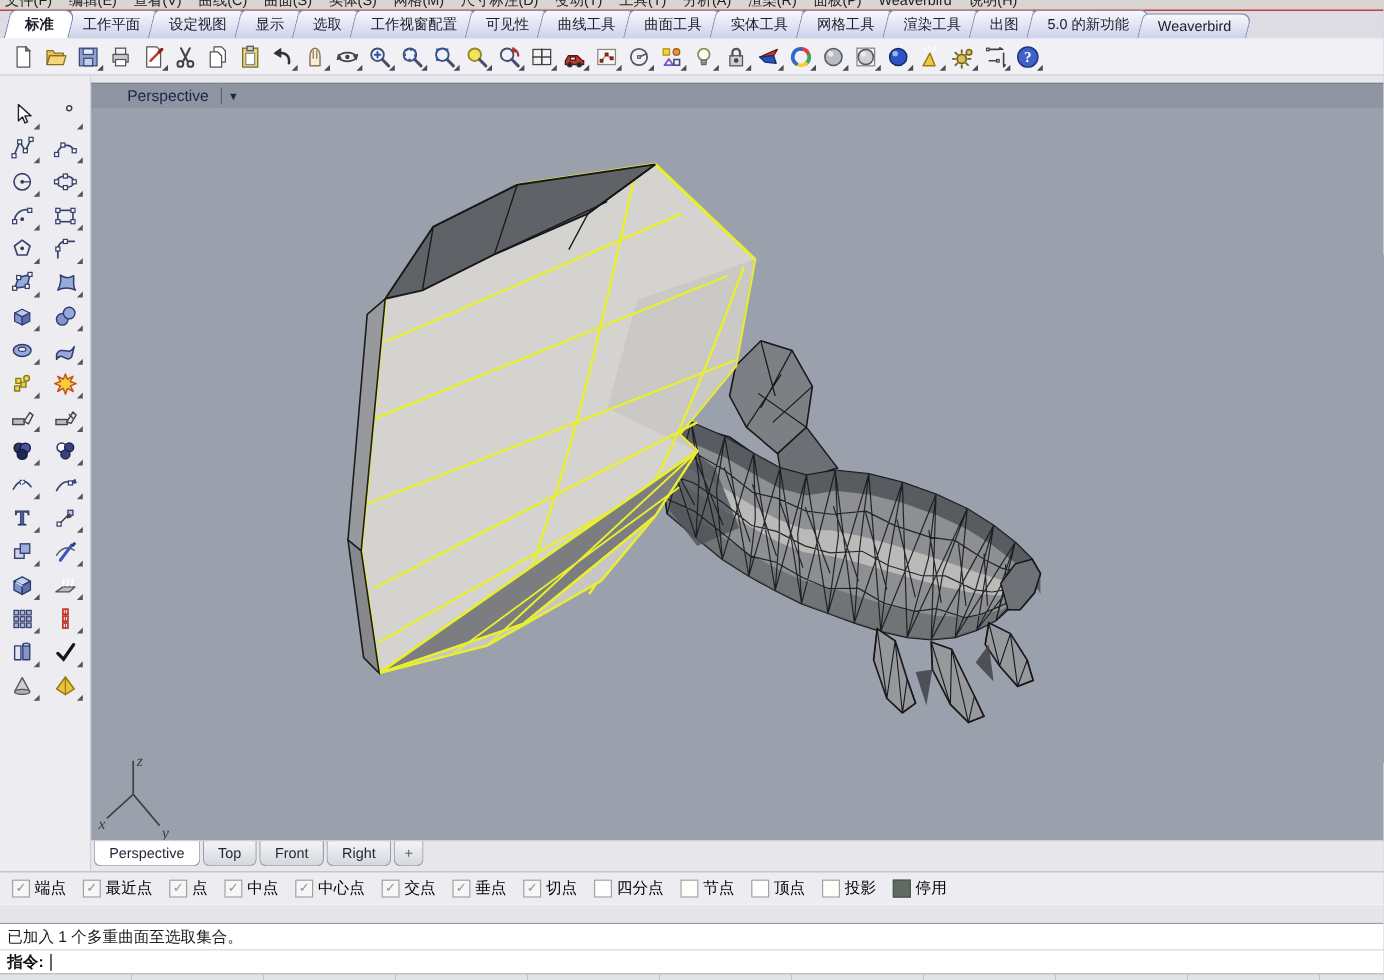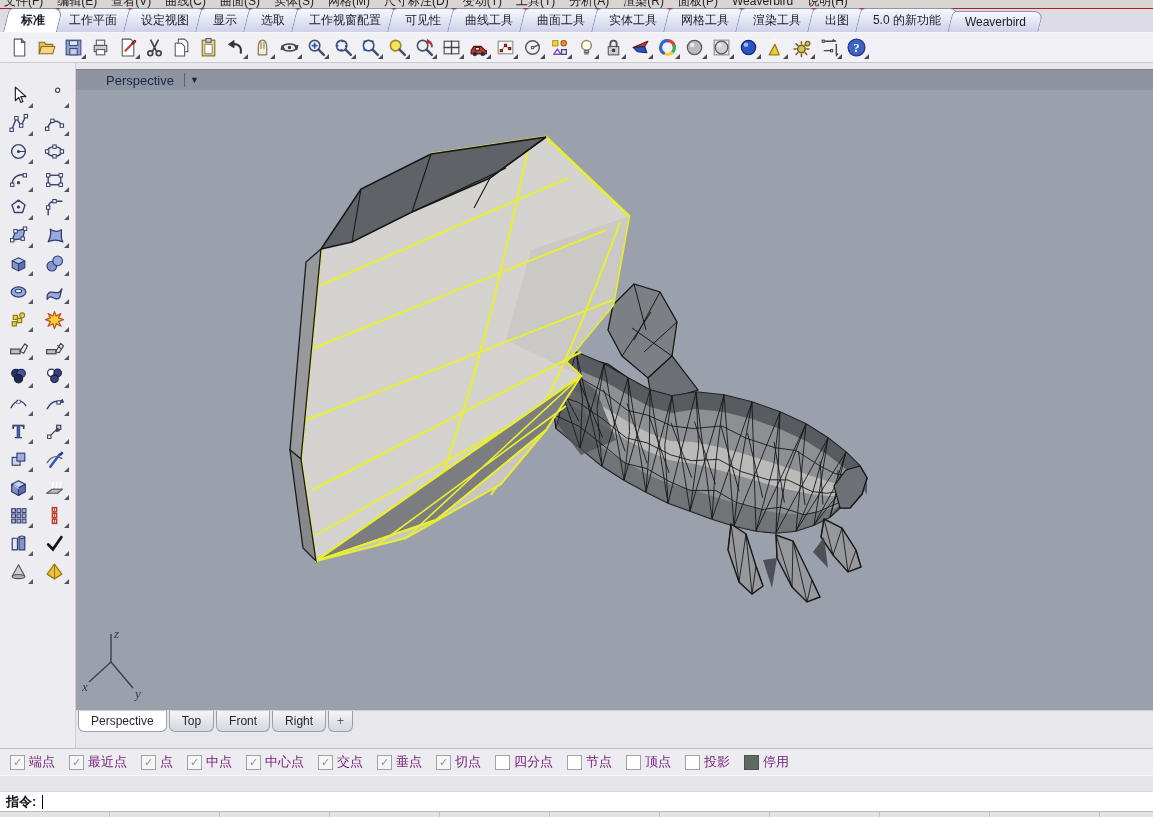--- a/index.html
+++ b/index.html
@@ -42,21 +42,21 @@
   .vtab.active{background:#ffffff;z-index:2;}
   .vtab.add{padding:3px 8px;color:#555c68;}
 
   
   .osnap{height:26px;background:#edecf1;border-top:1px solid #bcbbc4;display:flex;align-items:center;padding-left:10px;gap:14px;}
   .os{display:inline-flex;align-items:center;gap:4px;cursor:pointer;}
   .os .cb{width:13px;height:13px;background:#f6f6f4;border:1px solid #9fa2a8;display:inline-flex;align-items:center;justify-content:center;font-size:11px;color:#8d929c;}
   .os .cb.checked::after{content:"✓";line-height:1;}
   .os .cb.unchecked{background:#fdfdfc;}
   .os .cb.filled{background:#5e6a62;border-color:#49544d;}
-  .os .lb{font-size:13px;color:#701a75;}
+  .os .lb{font-size:13px;color:#000000;}
 
   .panel-gap{height:15px;background:#e6e5ea;border-top:1px solid #f8f8fa;}
 
   
   .cmd-history{height:21px;background:#ffffff;border-top:1px solid #9b9aa2;font-size:13px;color:#1c1c1c;display:flex;align-items:center;padding-left:6px;}
   .cmd-prompt{height:19px;background:#ffffff;border-top:1px solid #d8d8dc;display:flex;align-items:center;padding-left:6px;font-size:13px;color:#111;}
   .cmd-prompt .plabel{font-weight:bold;margin-right:4px;}
   .cmd-prompt .caret{display:inline-block;width:1px;height:14px;background:#000;margin-left:2px;}
   .statusbar{height:5px;background:#e1e3e7;border-top:1px solid #b8bac0;background-image:repeating-linear-gradient(to right,transparent 0 109px,#bfc2c8 109px 110px);}
 </style>
@@ -783,20 +783,23 @@
       </label>
 
       <label class="os">
         <span class="cb filled"></span>
         <span class="lb">停用</span>
       </label>
     </div>
 
   <div class="panel-gap"></div>
 
+  <div class="cmd-history">
+    <span>已加入 1 个多重曲面至选取集合。</span>
+  </div>
 
   <div class="cmd-prompt">
     <span class="plabel">指令:</span>
     <span></span>
     <span class="caret"></span>
   </div>
 
   <div class="statusbar"></div>
 </div>
 

